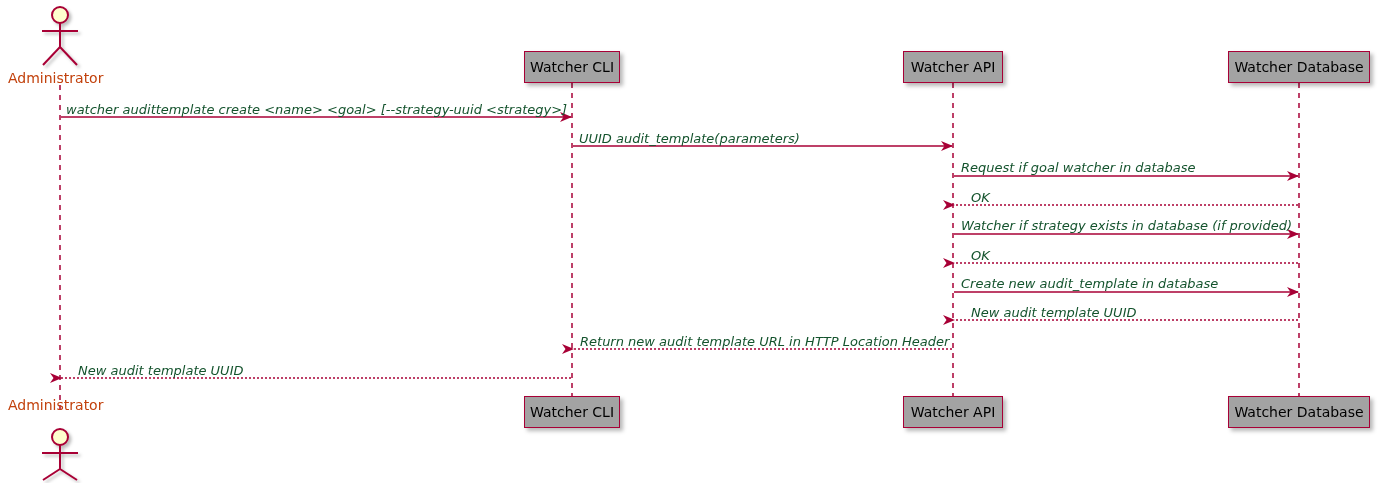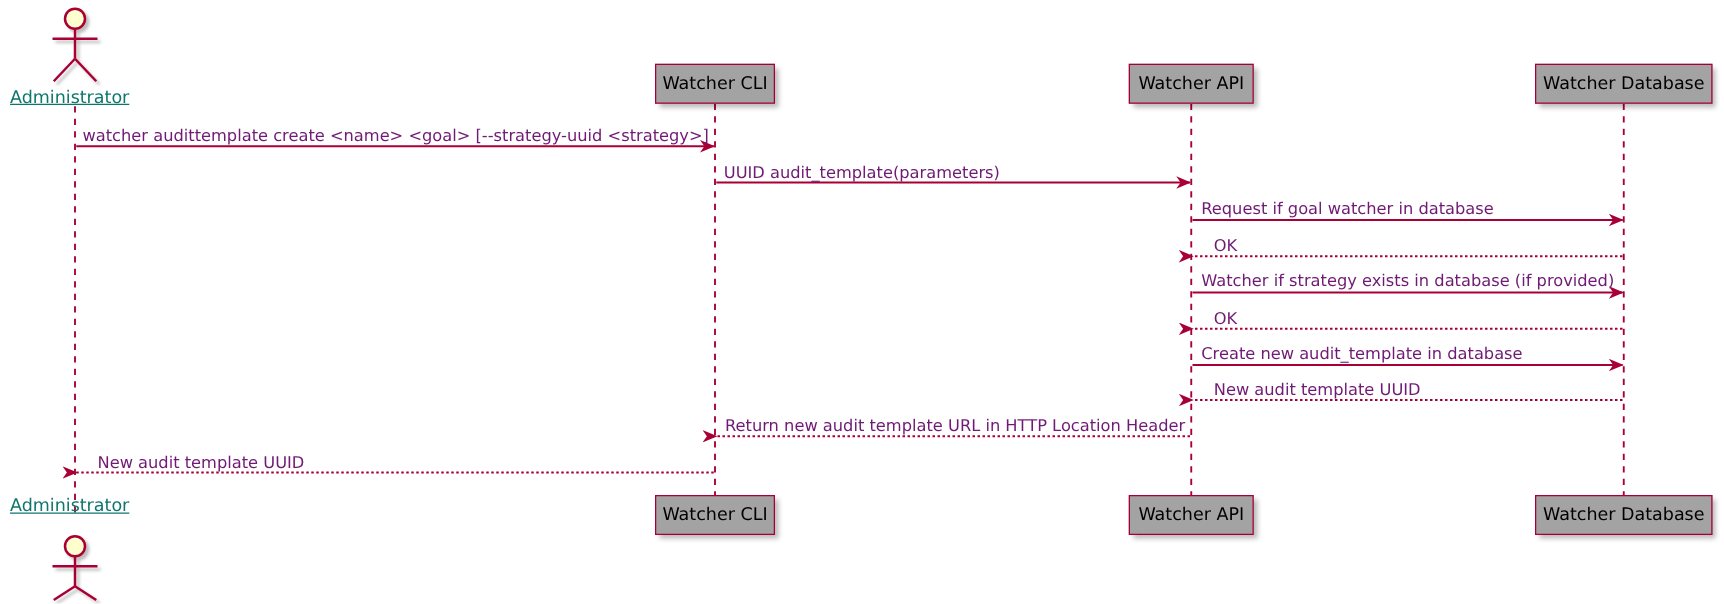--- a/index.html
+++ b/index.html
@@ -36,31 +36,31 @@
     align-items: center;
     justify-content: center;
     font-size: 14px;
     color: #000000;
     white-space: nowrap;
     line-height: 1;
   }
   .actor-label {
     position: absolute;
     font-size: 14px;
-    color: #0f766e;
+    color: #c2410c;
     white-space: nowrap;
     line-height: 1;
-    text-decoration: underline;
   }
   .msg-label {
     position: absolute;
     font-size: 13px;
-    color: #701a75;
+    color: #14532d;
     white-space: nowrap;
     line-height: 1;
+    font-style: italic;
   }
 </style>
 </head>
 <body>
 
 <div id="diagram">
 
   <svg class="svg-layer" id="svg-layer" viewBox="0 0 1379 483" xmlns="http://www.w3.org/2000/svg">
     <defs>
       <marker id="arrow-right" markerWidth="12" markerHeight="10" refX="11" refY="5" orient="auto" markerUnits="userSpaceOnUse">

